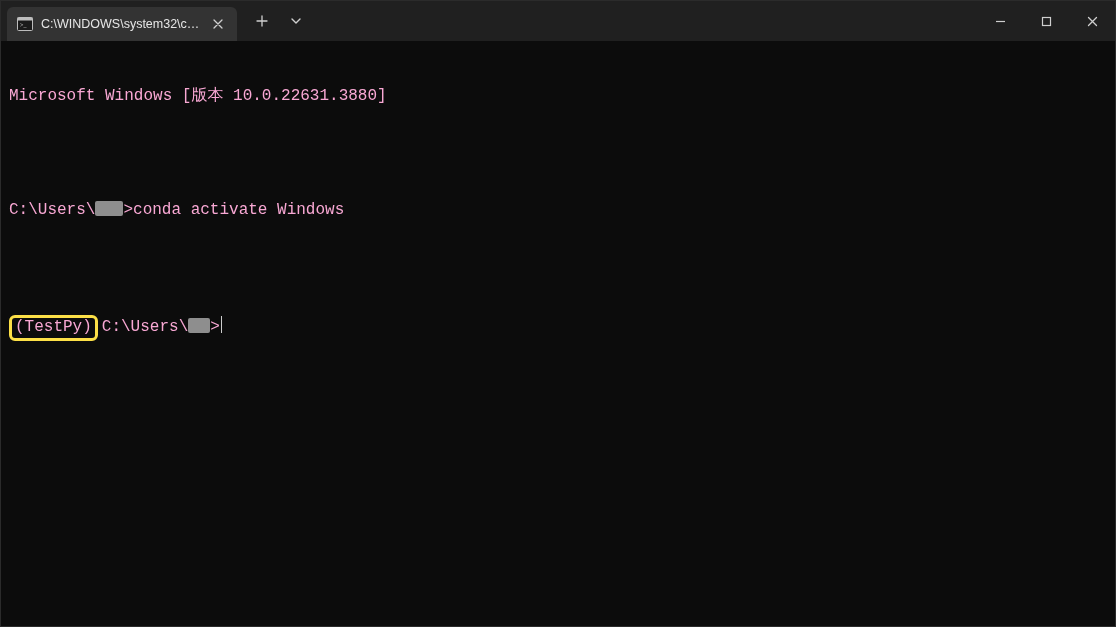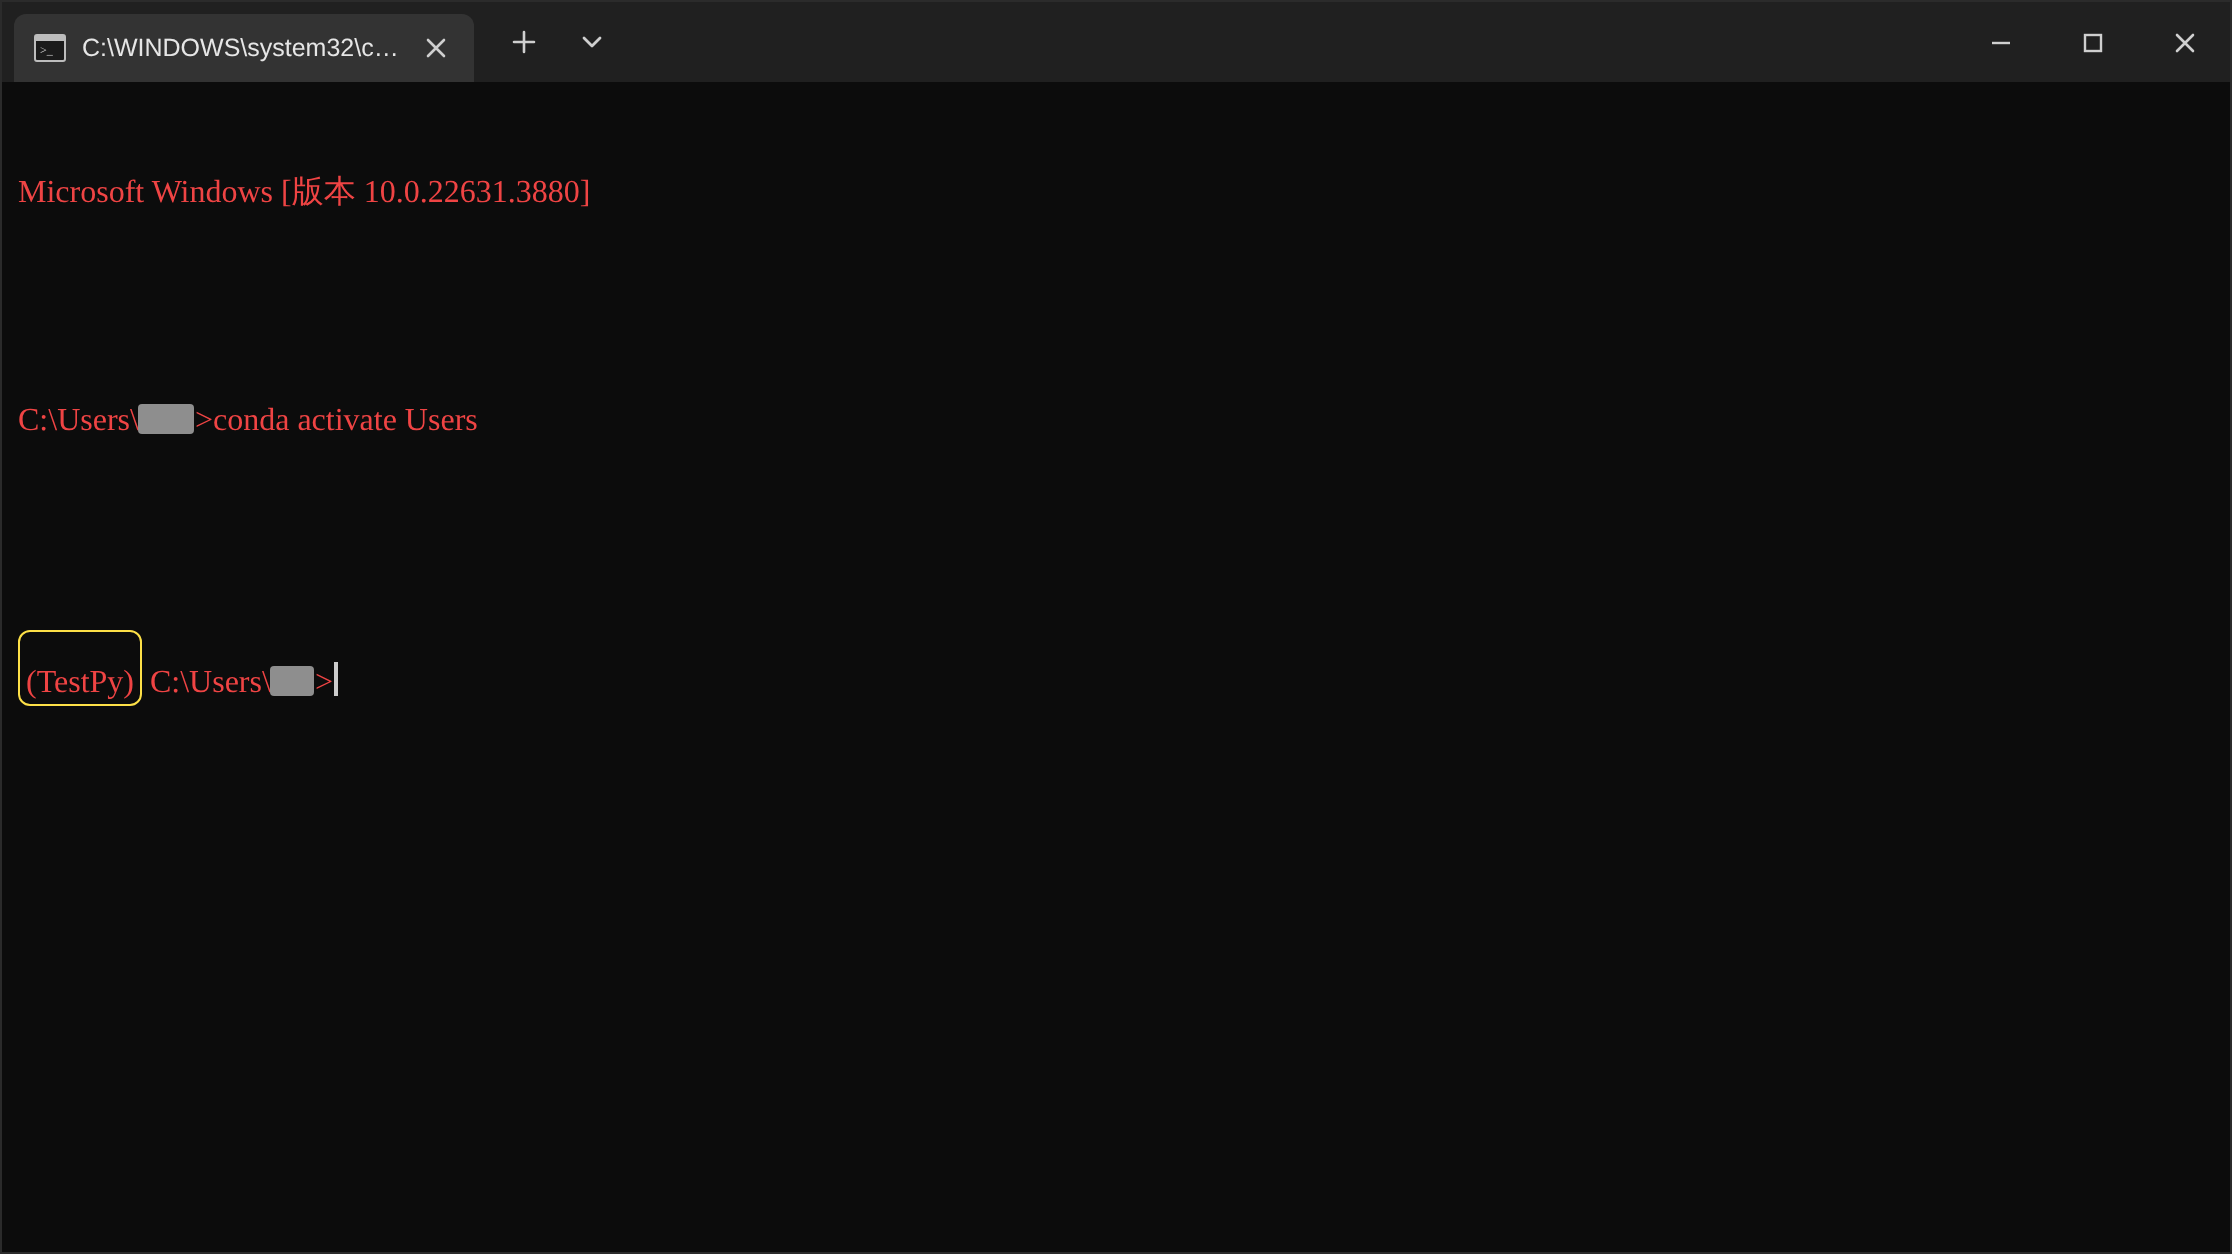--- a/index.html
+++ b/index.html
@@ -93,22 +93,22 @@
       width: 46px;
       display: flex; align-items: center; justify-content: center;
       color: #cfcfcf;
     }
     .win-btn svg { width: 11px; height: 11px; }
 
     
     .terminal {
       flex: 1 1 auto;
       background: #0c0c0c;
-      color: #ef4444;
-      font-family: Liberation Serif, serif;
+      color: #f9a8d4;
+      font-family: Liberation Mono, monospace;
       font-size: 16px;
       line-height: 19px;
       padding: 8px 8px 8px 8px;
       white-space: pre;
       overflow: hidden;
       position: relative;
     }
     .term-line { display: block; }
     .blank-line { height: 19px; }
     .redact {
@@ -119,23 +119,23 @@
       border-radius: 2px;
     }
     .redact.narrow { width: 22px; }
 
     .highlight-box {
       display: inline-block;
       margin-right: 4px;
     }
     .highlight-frame {
       display: inline-block;
-      border: 1px solid #fde047;
+      border: 3px solid #fde047;
       border-radius: 6px;
-      padding: 16px 3px 1px 3px;
+      padding: 0 3px 1px 3px;
       line-height: 19px;
     }
 
     .cursor {
       display: inline-block;
       width: 1.5px; height: 17px;
       background: #cccccc;
       vertical-align: -2px;
       margin-left: 1px;
     }
@@ -194,18 +194,18 @@
         <svg viewBox="0 0 11 11">
             <path d="M1.5 1.5 L9.5 9.5 M9.5 1.5 L1.5 9.5" stroke="#cfcfcf" stroke-width="1.3" stroke-linecap="round"></path>
           </svg>
       </div>
     </div>
   </div>
 
   <div class="terminal">
     <span class="term-line">Microsoft Windows [版本 10.0.22631.3880]</span>
     <div class="blank-line"></div>
-    <span class="term-line"><span>C:\Users\</span><span class="redact"></span><span>&gt;</span><span>conda activate Users</span></span>
+    <span class="term-line"><span>C:\Users\</span><span class="redact"></span><span>&gt;</span><span>conda activate Windows</span></span>
     <div class="blank-line"></div>
     <span class="term-line"><span class="highlight-box"><span class="highlight-frame"><span>(TestPy)</span></span></span><span>C:\Users\</span><span class="redact narrow"></span><span>&gt;</span><span class="cursor"></span></span>
   </div>
 
 </div>
 
 </body></html>

